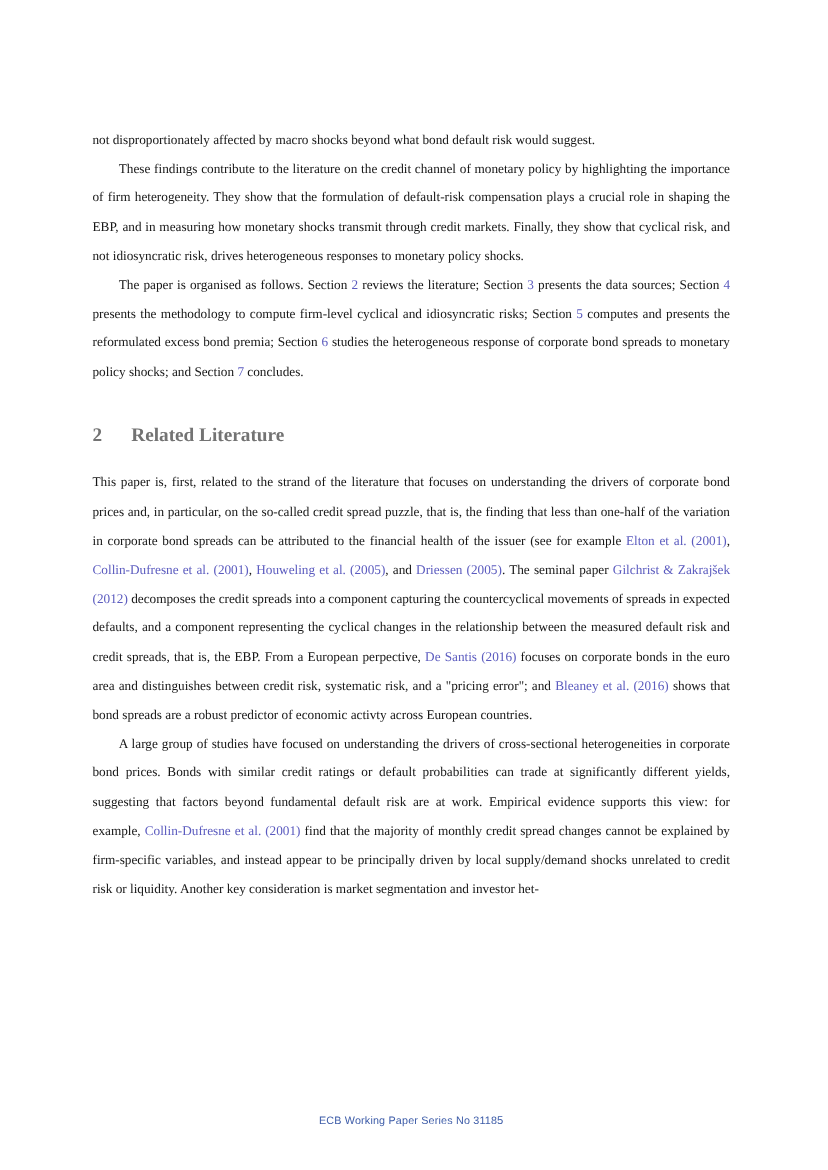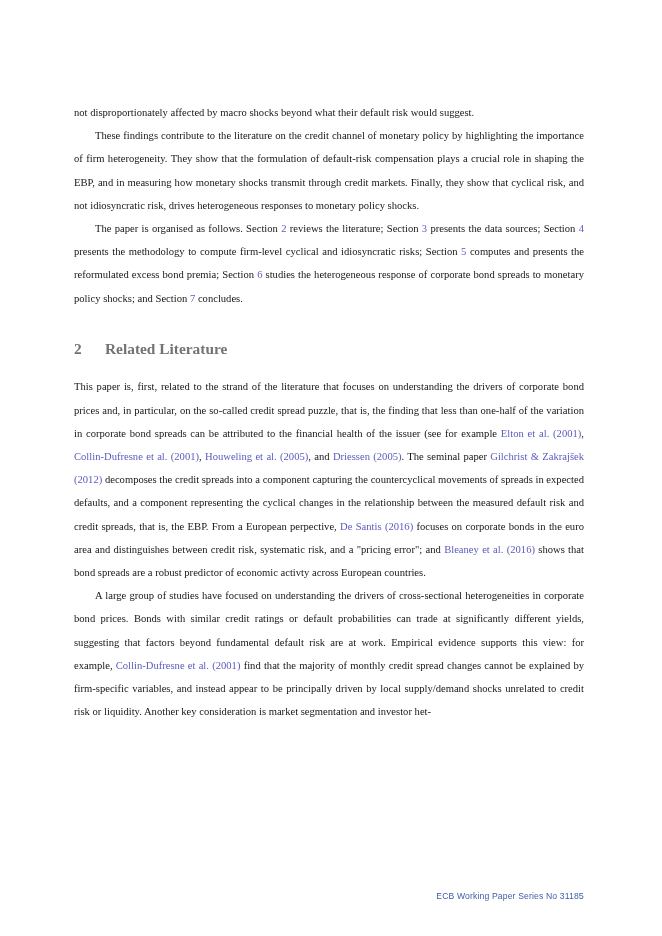--- a/index.html
+++ b/index.html
@@ -59,40 +59,40 @@
   .heading-num {
     display: inline-block;
     width: 31px;
   }
   .footer {
     position: absolute;
     left: 74px;
     top: 891px;
     width: 510px;
     display: flex;
-    justify-content: flex-end;
+    justify-content: center;
     align-items: baseline;
     font-family: "Liberation Sans", "DejaVu Sans", sans-serif;
     font-size: 8.6px;
     color: #3d5ca8;
     letter-spacing: 0.15px;
   }
   .footer-page {
     font-size: 9px;
     color: #3d5ca8;
   }
 </style>
 </head>
 <body>
 
 <div class="page">
 
   <div class="content">
 
-    <p class="body-par">not disproportionately affected by macro shocks beyond what their default risk would suggest.</p>
+    <p class="body-par">not disproportionately affected by macro shocks beyond what bond default risk would suggest.</p>
 
     <p class="body-par indent">These findings contribute to the literature on the credit channel of monetary policy by highlighting the importance of firm heterogeneity. They show that the formulation of default-risk compensation plays a crucial role in shaping the EBP, and in measuring how monetary shocks transmit through credit markets. Finally, they show that cyclical risk, and not idiosyncratic risk, drives heterogeneous responses to monetary policy shocks.</p>
 
     <p class="body-par indent">The paper is organised as follows. Section <span class="ref">2</span> reviews the literature; Section <span class="ref">3</span> presents the data sources; Section <span class="ref">4</span> presents the methodology to compute firm-level cyclical and idiosyncratic risks; Section <span class="ref">5</span> computes and presents the reformulated excess bond premia; Section <span class="ref">6</span> studies the heterogeneous response of corporate bond spreads to monetary policy shocks; and Section <span class="ref">7</span> concludes.</p>
 
     <div class="heading-block">
       <h2 class="section-heading"><span class="heading-num">2</span><span>Related Literature</span></h2>
     </div>
 
     <p class="body-par">This paper is, first, related to the strand of the literature that focuses on understanding the drivers of corporate bond prices and, in particular, on the so-called credit spread puzzle, that is, the finding that less than one-half of the variation in corporate bond spreads can be attributed to the financial health of the issuer (see for example <span class="ref">Elton et al. (2001)</span>, <span class="ref">Collin-Dufresne et al. (2001)</span>, <span class="ref">Houweling et al. (2005)</span>, and <span class="ref">Driessen (2005)</span>. The seminal paper <span class="ref">Gilchrist &amp; Zakrajšek (2012)</span> decomposes the credit spreads into a component capturing the countercyclical movements of spreads in expected defaults, and a component representing the cyclical changes in the relationship between the measured default risk and credit spreads, that is, the EBP. From a European perpective, <span class="ref">De Santis (2016)</span> focuses on corporate bonds in the euro area and distinguishes between credit risk, systematic risk, and a "pricing error"; and <span class="ref">Bleaney et al. (2016)</span> shows that bond spreads are a robust predictor of economic activty across European countries.</p>

